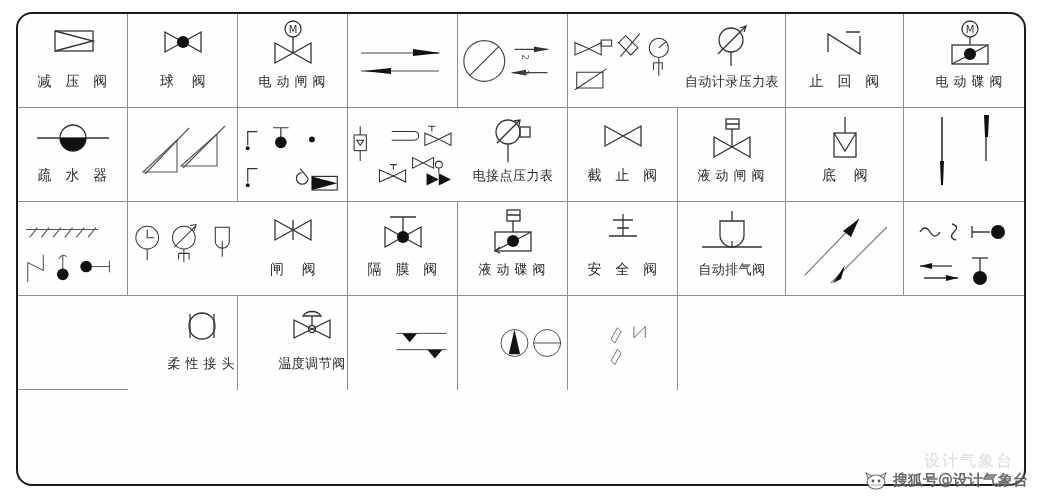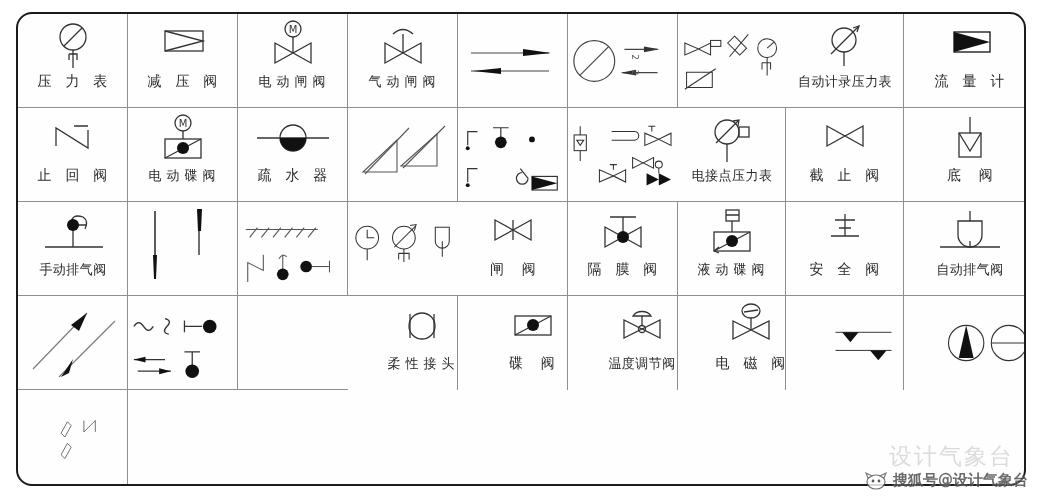--- a/index.html
+++ b/index.html
@@ -79,90 +79,76 @@
     font-size:15px;
     font-weight:bold;
     color:#4a4a4a;
     text-shadow:0 0 2px #fff;
     white-space:nowrap;
   }
   #wmghost{
     position:absolute;
     right:28px;bottom:28px;
     font-family:"DejaVu Sans", sans-serif;
-    font-size:23px;
+    font-size:16px;
     color:rgba(140,140,140,0.30);
     white-space:nowrap;
     pointer-events:none;
     letter-spacing:2px;
   }
   .fox{
     width:22px;height:18px;
     position:relative;
   }
 </style>
 </head>
 <body>
 
 <div id="sheet">
   <div id="grid">
 
-    <div class="cell">
-      <div class="sym">
-        <svg width="56" height="52" viewBox="0 0 56 52">
-          <g fill="none" stroke="#333" stroke-width="1.3">
-            <circle cx="28" cy="17" r="13"></circle>
-            <line x1="19" y1="26" x2="37" y2="8"></line>
-            <line x1="28" y1="30" x2="28" y2="48"></line>
-            <path d="M24 34 L24 40 M24 34 L32 34 L32 40"></path>
-          </g>
-        </svg>
-      </div>
-      <div class="lbl mid">压 力 表</div>
-    </div>
 
     <div class="cell">
       <div class="sym">
         <svg width="60" height="52" viewBox="0 0 60 52">
           <g fill="none" stroke="#333" stroke-width="1.3">
             <rect x="12" y="11" width="38" height="20"></rect>
             <path d="M12 11 L50 21 L12 31"></path>
           </g>
         </svg>
       </div>
       <div class="lbl mid">减 压 阀</div>
     </div>
 
+    <div class="cell">
+      <div class="sym">
+        <svg width="60" height="52" viewBox="0 0 60 52">
+          <g fill="none" stroke="#333" stroke-width="1.3">
+            <path d="M12 12 L12 32 L30 22 L48 32 L48 12 L30 22 Z"></path>
+          </g>
+          <circle cx="30" cy="22" r="6" fill="#111"></circle>
+        </svg>
+      </div>
+      <div class="lbl wide">球    阀</div>
+    </div>
 
     <div class="cell">
       <div class="sym">
         <svg width="62" height="54" viewBox="0 0 62 54">
           <g fill="none" stroke="#333" stroke-width="1.3">
             <circle cx="31" cy="10" r="8"></circle>
             <text x="31" y="14" font-size="10" fill="#333" stroke="none" text-anchor="middle" font-family="DejaVu Sans, sans-serif">M</text>
             <line x1="31" y1="18" x2="31" y2="34"></line>
             <path d="M13 24 L13 44 L31 34 L49 44 L49 24 L31 34 Z"></path>
           </g>
         </svg>
       </div>
       <div class="lbl tight">电 动 闸 阀</div>
     </div>
 
-    <div class="cell">
-      <div class="sym">
-        <svg width="62" height="54" viewBox="0 0 62 54">
-          <g fill="none" stroke="#333" stroke-width="1.3">
-            <path d="M21 15 Q31 6 41 15"></path>
-            <line x1="31" y1="15" x2="31" y2="34"></line>
-            <path d="M13 24 L13 44 L31 34 L49 44 L49 24 L31 34 Z"></path>
-          </g>
-        </svg>
-      </div>
-      <div class="lbl tight">气 动 闸 阀</div>
-    </div>
 
 
     <div class="cell multi">
       <div class="sym">
         <svg width="100" height="70" viewBox="0 0 100 70">
           <g stroke="#444" stroke-width="1.1" fill="none">
             <line x1="8" y1="27" x2="86" y2="27"></line>
             <line x1="8" y1="45" x2="86" y2="45"></line>
           </g>
           <polygon points="60,23 88,27 60,30" fill="#111"></polygon>
@@ -217,29 +203,20 @@
             <circle cx="27" cy="20" r="12"></circle>
             <line x1="14" y1="34" x2="42" y2="6"></line>
             <path d="M36 8 L42 6 L40 12"></path>
             <line x1="27" y1="32" x2="27" y2="46"></line>
           </g>
         </svg>
       </div>
       <div class="lbl tight">自动计录压力表</div>
     </div>
 
-    <div class="cell">
-      <div class="sym">
-        <svg width="60" height="52" viewBox="0 0 60 52">
-          <rect x="14" y="12" width="36" height="20" fill="none" stroke="#222" stroke-width="1.4"></rect>
-          <polygon points="14,12 50,22 14,32" fill="#111"></polygon>
-        </svg>
-      </div>
-      <div class="lbl mid">流 量 计</div>
-    </div>
 
     <div class="cell">
       <div class="sym">
         <svg width="62" height="52" viewBox="0 0 62 52">
           <g fill="none" stroke="#333" stroke-width="1.3">
             <path d="M14 32 L14 14 L46 34 L46 16"></path>
             <line x1="32" y1="12" x2="46" y2="12"></line>
           </g>
         </svg>
       </div>
@@ -356,48 +333,47 @@
         <svg width="60" height="52" viewBox="0 0 60 52">
           <g fill="none" stroke="#333" stroke-width="1.3">
             <path d="M12 12 L12 32 L30 22 L48 32 L48 12 L30 22 Z"></path>
           </g>
         </svg>
       </div>
       <div class="lbl mid">截 止 阀</div>
     </div>
 
 
+    <div class="cell">
+      <div class="sym">
+        <svg width="62" height="54" viewBox="0 0 62 54">
+          <g fill="none" stroke="#333" stroke-width="1.3">
+            <rect x="25" y="6" width="13" height="10"></rect>
+            <line x1="25" y1="11" x2="38" y2="11"></line>
+            <line x1="31" y1="16" x2="31" y2="34"></line>
+            <path d="M13 24 L13 44 L31 34 L49 44 L49 24 L31 34 Z"></path>
+          </g>
+        </svg>
+      </div>
+      <div class="lbl tight">液 动 闸 阀</div>
+    </div>
 
     <div class="cell">
       <div class="sym">
         <svg width="60" height="54" viewBox="0 0 60 54">
           <g fill="none" stroke="#333" stroke-width="1.3">
             <line x1="30" y1="4" x2="30" y2="20"></line>
             <rect x="19" y="20" width="22" height="24"></rect>
             <path d="M19 20 L30 38 L41 20"></path>
           </g>
         </svg>
       </div>
       <div class="lbl wide">底    阀</div>
     </div>
 
-    <div class="cell">
-      <div class="sym">
-        <svg width="84" height="54" viewBox="0 0 84 54">
-          <g fill="none" stroke="#333" stroke-width="1.3">
-            <path d="M40 18 Q40 6 52 10 Q58 14 54 22"></path>
-            <line x1="40" y1="18" x2="56" y2="18"></line>
-            <line x1="42" y1="18" x2="42" y2="40"></line>
-            <line x1="14" y1="40" x2="72" y2="40"></line>
-          </g>
-          <circle cx="42" cy="18" r="6" fill="#111"></circle>
-        </svg>
-      </div>
-      <div class="lbl tight">手动排气阀</div>
-    </div>
 
     <div class="cell multi">
       <div class="sym">
         <svg width="100" height="80" viewBox="0 0 100 80">
           <g stroke="#333" fill="none">
             <line x1="22" y1="2" x2="22" y2="64" stroke-width="1.6"></line>
             <line x1="66" y1="0" x2="66" y2="46" stroke-width="1.4"></line>
           </g>
           <path d="M20 46 L24 46 L23 70 L21 70 Z" fill="#111"></path>
           <path d="M64 0 L69 0 L68 22 L65 22 Z" fill="#111"></path>
@@ -569,60 +545,35 @@
           <g fill="none" stroke="#333" stroke-width="1.3">
             <circle cx="28" cy="22" r="13"></circle>
             <line x1="16" y1="10" x2="16" y2="34"></line>
             <line x1="40" y1="10" x2="40" y2="34"></line>
           </g>
         </svg>
       </div>
       <div class="lbl tight">柔 性 接 头</div>
     </div>
 
-    <div class="cell lastrow">
-      <div class="sym">
-        <svg width="60" height="48" viewBox="0 0 60 48">
-          <g fill="none" stroke="#333" stroke-width="1.3">
-            <rect x="13" y="12" width="36" height="19"></rect>
-            <line x1="13" y1="31" x2="49" y2="12"></line>
-          </g>
-          <circle cx="31" cy="21" r="6" fill="#111"></circle>
-        </svg>
-      </div>
-      <div class="lbl wide">碟    阀</div>
-    </div>
 
     <div class="cell lastrow">
       <div class="sym">
         <svg width="62" height="52" viewBox="0 0 62 52">
           <g fill="none" stroke="#333" stroke-width="1.3">
             <path d="M22 14 a10 8 0 0 1 18 0 Z"></path>
             <line x1="31" y1="14" x2="31" y2="24"></line>
             <path d="M13 18 L13 36 L31 27 L49 36 L49 18 L31 27 Z"></path>
             <circle cx="31" cy="27" r="3.5"></circle>
           </g>
         </svg>
       </div>
       <div class="lbl tight">温度调节阀</div>
     </div>
 
-    <div class="cell lastrow">
-      <div class="sym">
-        <svg width="62" height="54" viewBox="0 0 62 54">
-          <g fill="none" stroke="#333" stroke-width="1.3">
-            <ellipse cx="31" cy="10" rx="9" ry="7"></ellipse>
-            <line x1="24" y1="11" x2="38" y2="9"></line>
-            <line x1="31" y1="17" x2="31" y2="28"></line>
-            <path d="M13 20 L13 38 L31 29 L49 38 L49 20 L31 29 Z"></path>
-          </g>
-        </svg>
-      </div>
-      <div class="lbl mid">电 磁 阀</div>
-    </div>
 
 
     <div class="cell lastrow multi">
       <div class="sym">
         <svg width="96" height="70" viewBox="0 0 96 70">
           <g fill="none" stroke="#333" stroke-width="1.2">
             <line x1="14" y1="22" x2="82" y2="22"></line>
             <line x1="14" y1="44" x2="82" y2="44"></line>
           </g>
           <path d="M22 22 L42 22 L32 34 Z" fill="#111"></path>

